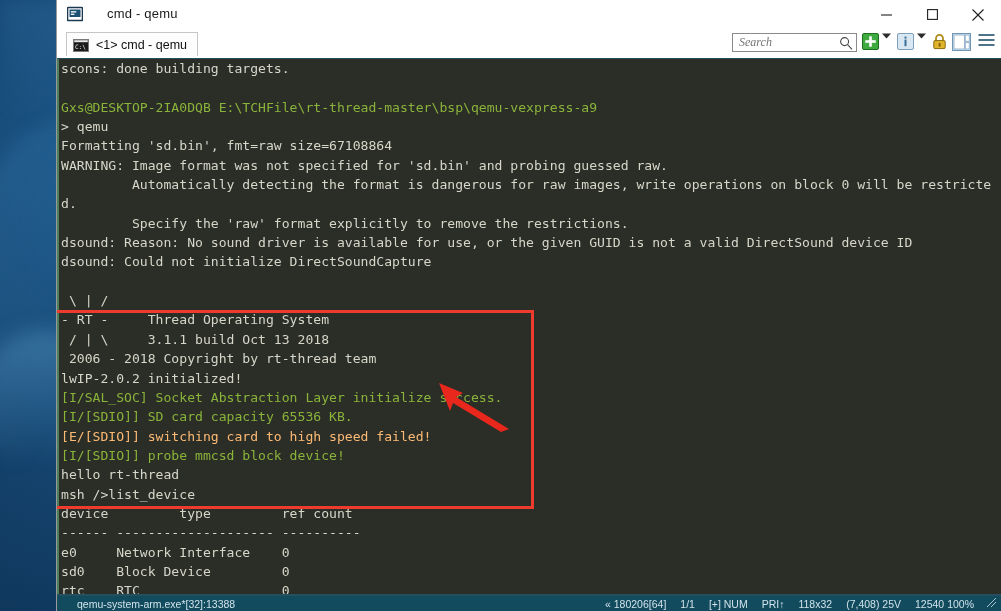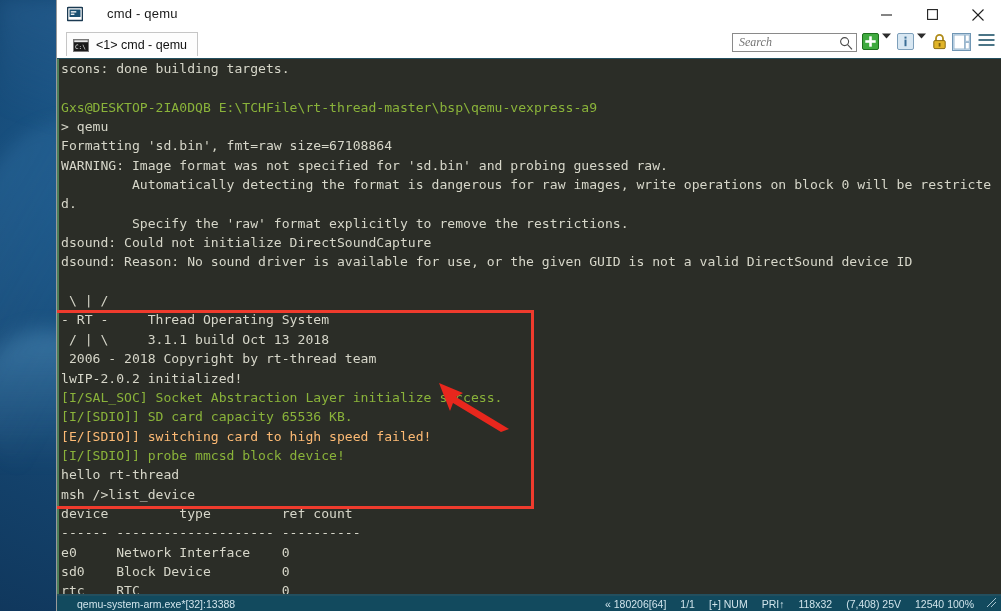--- a/index.html
+++ b/index.html
@@ -244,22 +244,22 @@
     <div class="termleftline"></div>
     <pre class="console" id="console-text"><span>scons: done building targets.
 </span><span>
 </span><span class="c-green">Gxs@DESKTOP-2IA0DQB E:\TCHFile\rt-thread-master\bsp\qemu-vexpress-a9
 </span><span>&gt; qemu
 </span><span>Formatting 'sd.bin', fmt=raw size=67108864
 </span><span>WARNING: Image format was not specified for 'sd.bin' and probing guessed raw.
 </span><span>         Automatically detecting the format is dangerous for raw images, write operations on block 0 will be restricte
 </span><span>d.
 </span><span>         Specify the 'raw' format explicitly to remove the restrictions.
+</span><span>dsound: Reason: No sound driver is available for use, or the given GUID is not a valid DirectSound device ID
 </span><span>dsound: Could not initialize DirectSoundCapture
-</span><span>dsound: Reason: No sound driver is available for use, or the given GUID is not a valid DirectSound device ID
 </span><span>
 </span><span> \ | /
 </span><span>- RT -     Thread Operating System
 </span><span> / | \     3.1.1 build Oct 13 2018
 </span><span> 2006 - 2018 Copyright by rt-thread team
 </span><span>lwIP-2.0.2 initialized!
 </span><span class="c-green">[I/SAL_SOC] Socket Abstraction Layer initialize success.
 </span><span class="c-green">[I/[SDIO]] SD card capacity 65536 KB.
 </span><span class="c-red">[E/[SDIO]] switching card to high speed failed!
 </span><span class="c-green">[I/[SDIO]] probe mmcsd block device!

